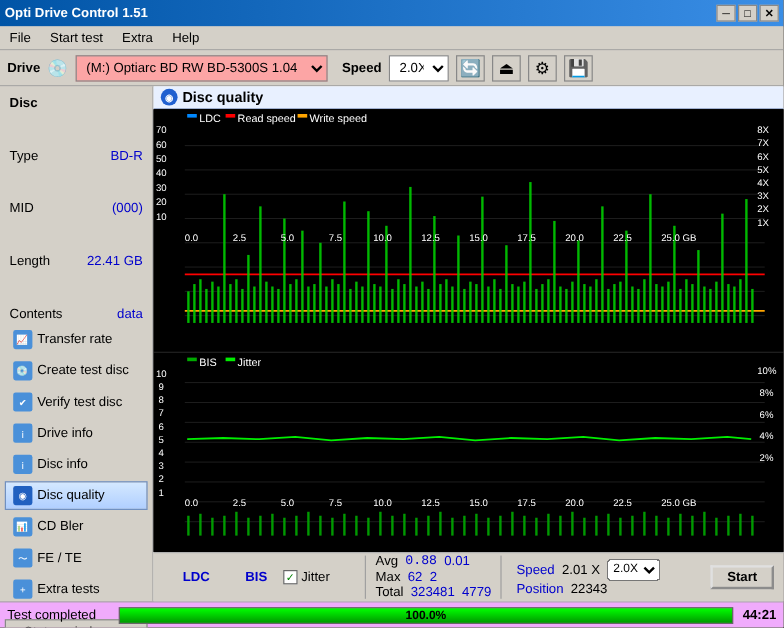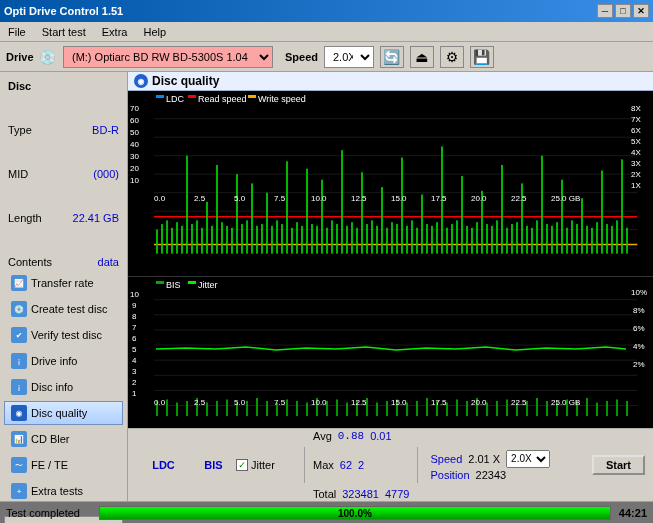--- a/index.html
+++ b/index.html
@@ -173,21 +173,21 @@
       display: flex;
       flex-direction: column;
     }
     .chart-container {
       position: relative;
       flex: 1;
     }
     .chart-top { flex: 1.1; border-bottom: 1px solid #333; }
     
     .bottom-bar {
-      background: #737373;
+      background: #f0abfc;
       height: 22px;
       border-top: 1px solid #a0a0a0;
       display: flex;
       align-items: center;
       padding: 0 6px;
       gap: 8px;
     }
     .progress-container {
       flex: 1;
       height: 14px;
@@ -619,21 +619,21 @@
         <span style="color:#0000cc; font-weight:bold; font-size:11px;">LDC</span>
       </div>
       <div style="display:flex; flex-direction:column; align-items:center; min-width:45px;">
         <span style="color:#0000cc; font-weight:bold; font-size:11px;">BIS</span>
       </div>
       <div class="jitter-check" style="min-width:60px;">
         <div class="check-box">✓</div>
         <span>Jitter</span>
       </div>
       <div class="cs-divider"></div>
-      <div style="display:flex; flex-direction:column; gap:17px; min-width:80px;">
+      <div style="display:flex; flex-direction:column; gap:1px; min-width:80px;">
         <div style="display:flex; align-items:center; gap:6px;">
           <span style="font-size:11px;">Avg</span>
           <span style="font-size:11px; color:#0000cc;font-family:Liberation Mono, monospace;">0.88</span>
           <span style="font-size:11px; color:#0000cc;">0.01</span>
         </div>
         <div style="display:flex; align-items:center; gap:6px;">
           <span style="font-size:11px;">Max</span>
           <span style="font-size:11px; color:#0000cc;">62</span>
           <span style="font-size:11px; color:#0000cc;">2</span>
         </div>

